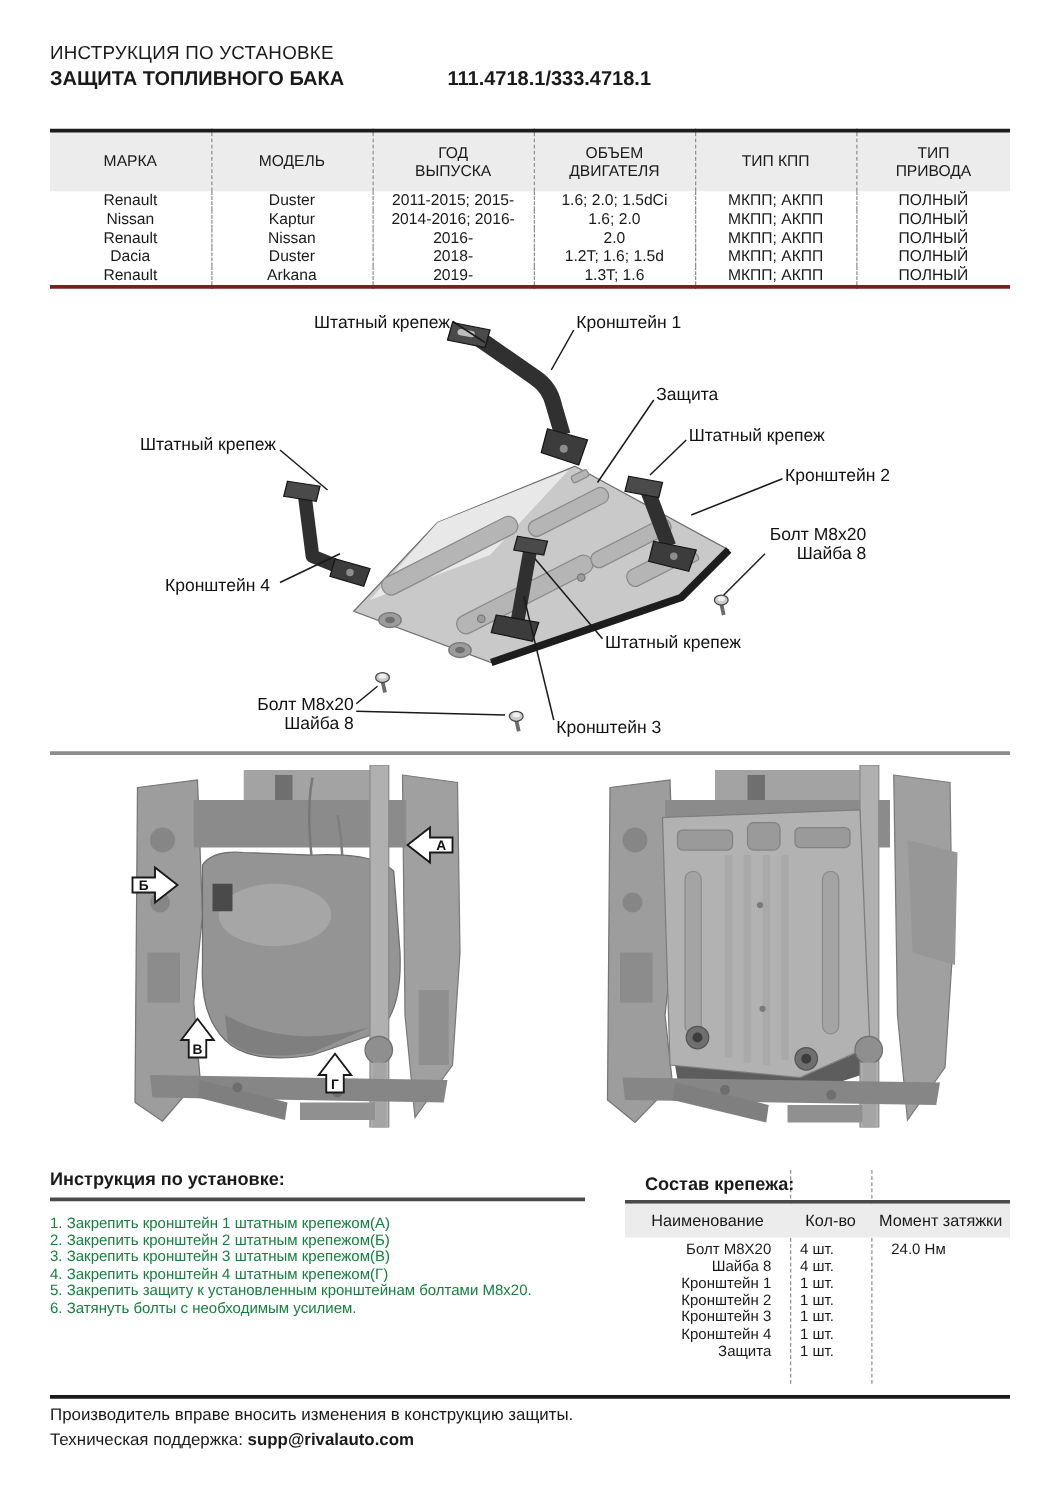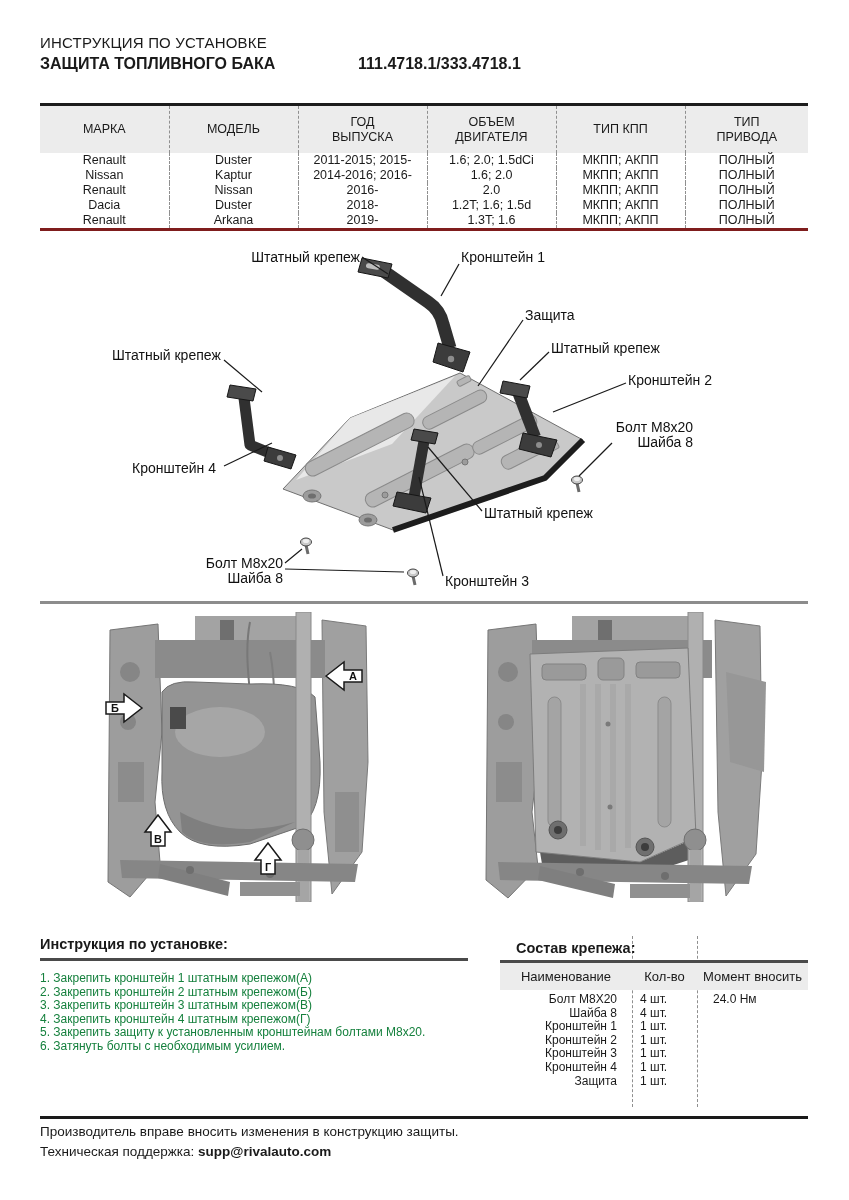--- a/index.html
+++ b/index.html
@@ -357,21 +357,21 @@
   </div>
 
   <div class="hardware">
     <div class="hw-dash" style="left:132px;"></div>
     <div class="hw-dash" style="left:197px;"></div>
     <div class="hw-heading">Состав крепежа:</div>
     <div class="hw-rule"></div>
     <div class="hw-head-row">
       <span class="hw-col1">Наименование</span>
       <span class="hw-col2">Кол-во</span>
-      <span class="hw-col3">Момент вносить</span>
+      <span class="hw-col3">Момент затяжки</span>
     </div>
     <div class="hw-rows">
       <div class="hw-row">
         <span class="hw-name">Болт М8Х20</span>
         <span class="hw-qty">4 шт.</span>
         <span class="hw-torque">24.0 Нм</span>
       </div>
       <div class="hw-row">
         <span class="hw-name">Шайба 8</span>
         <span class="hw-qty">4 шт.</span>

